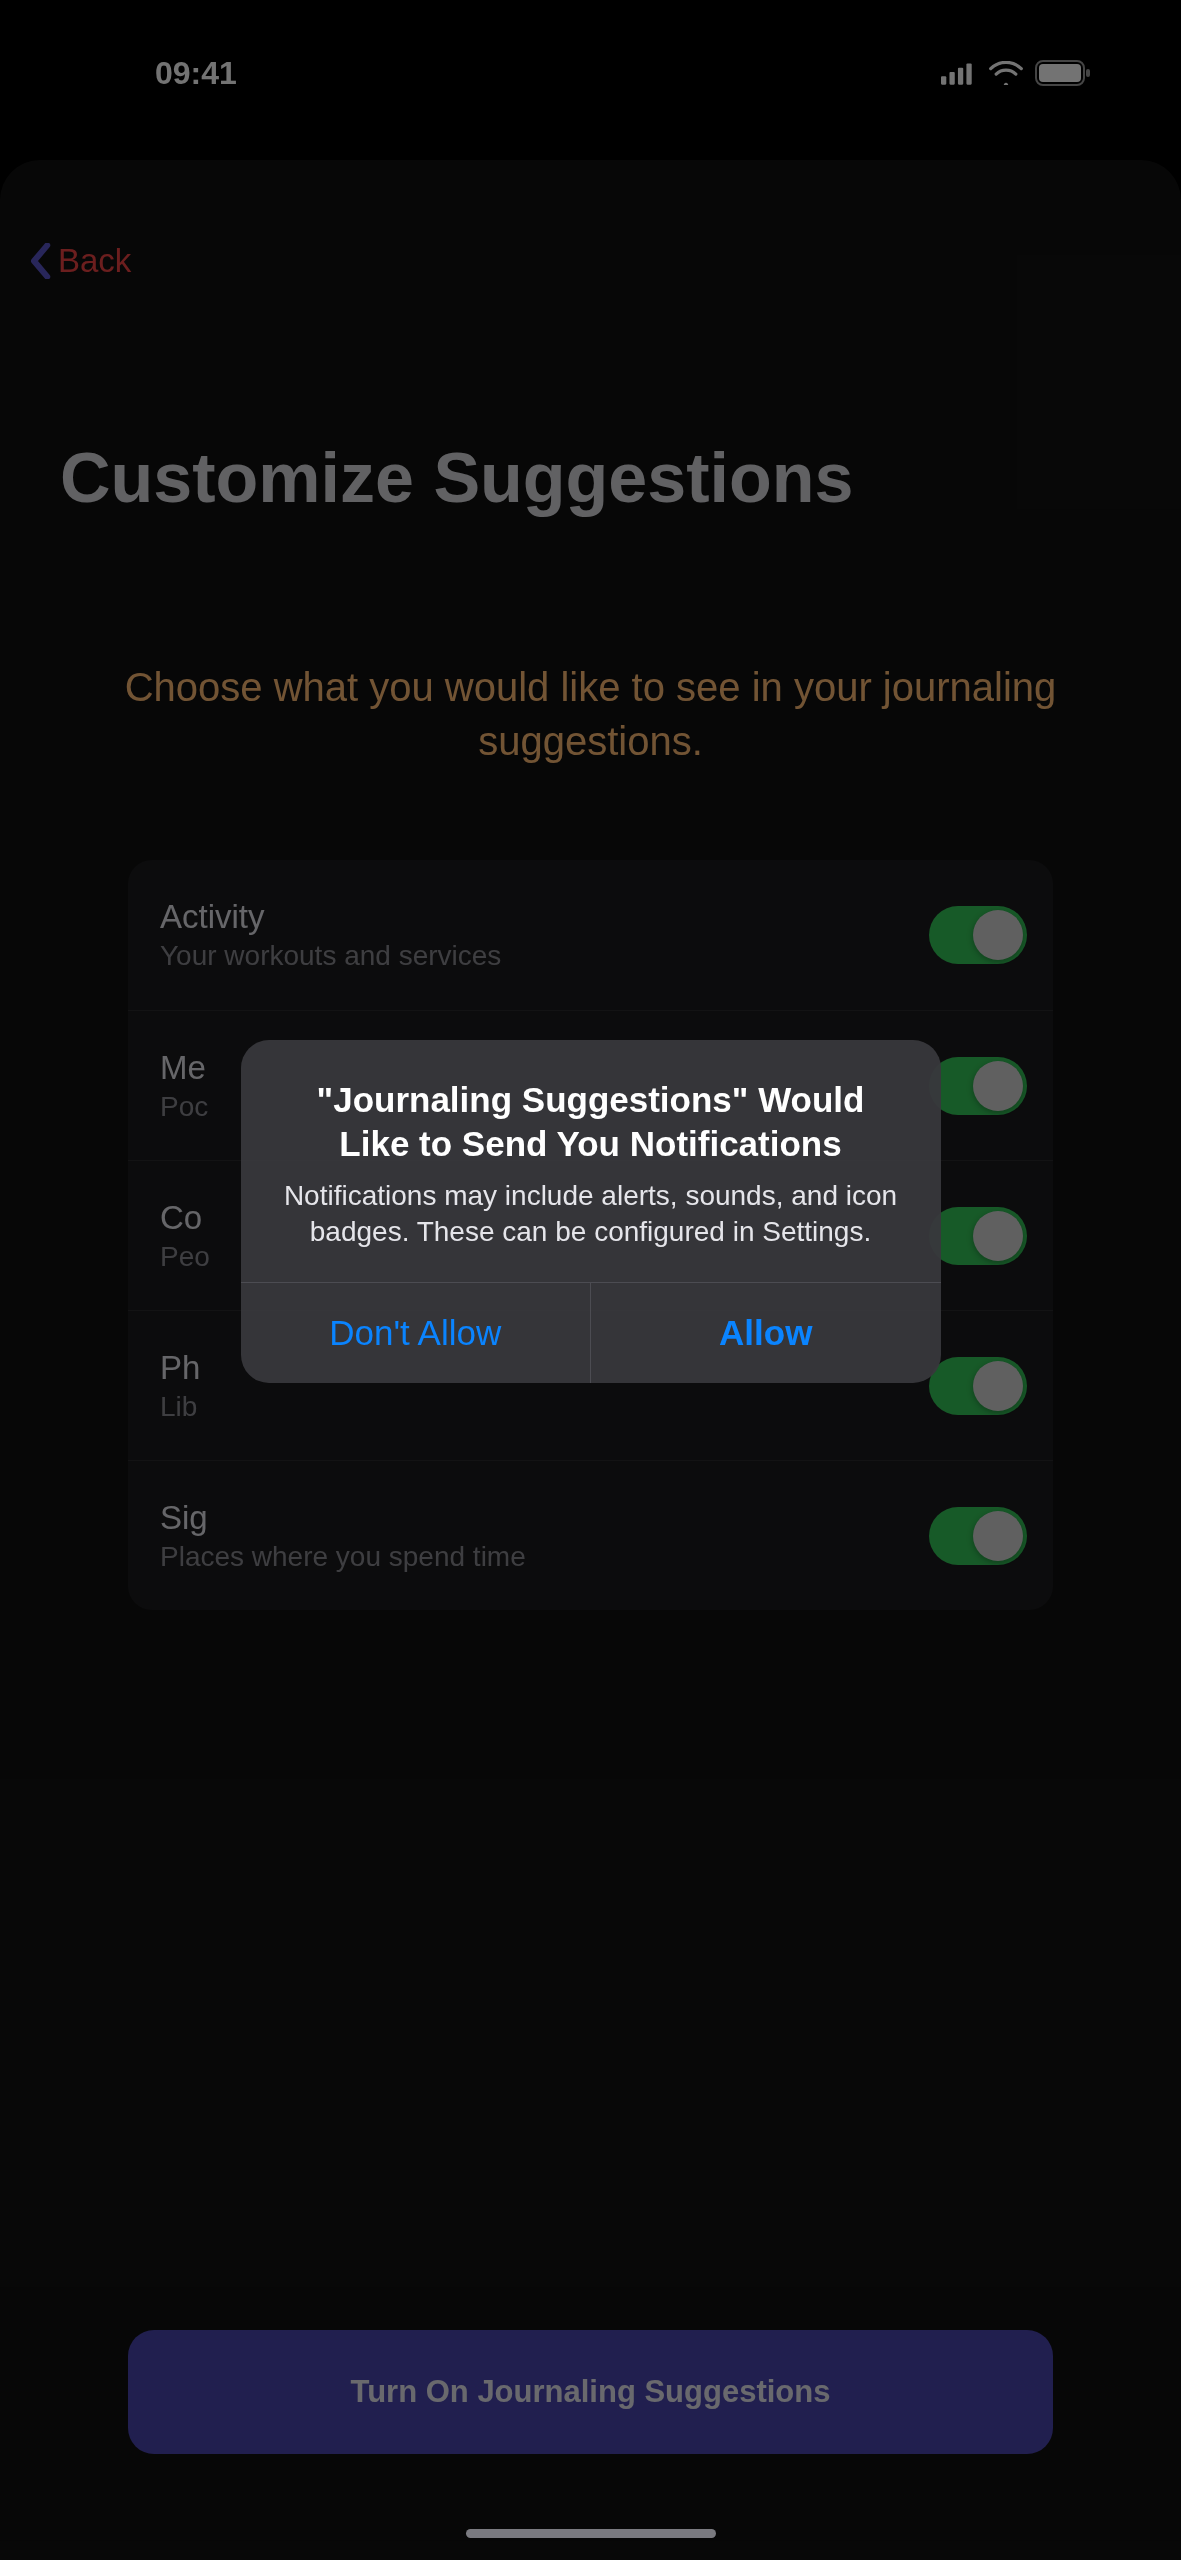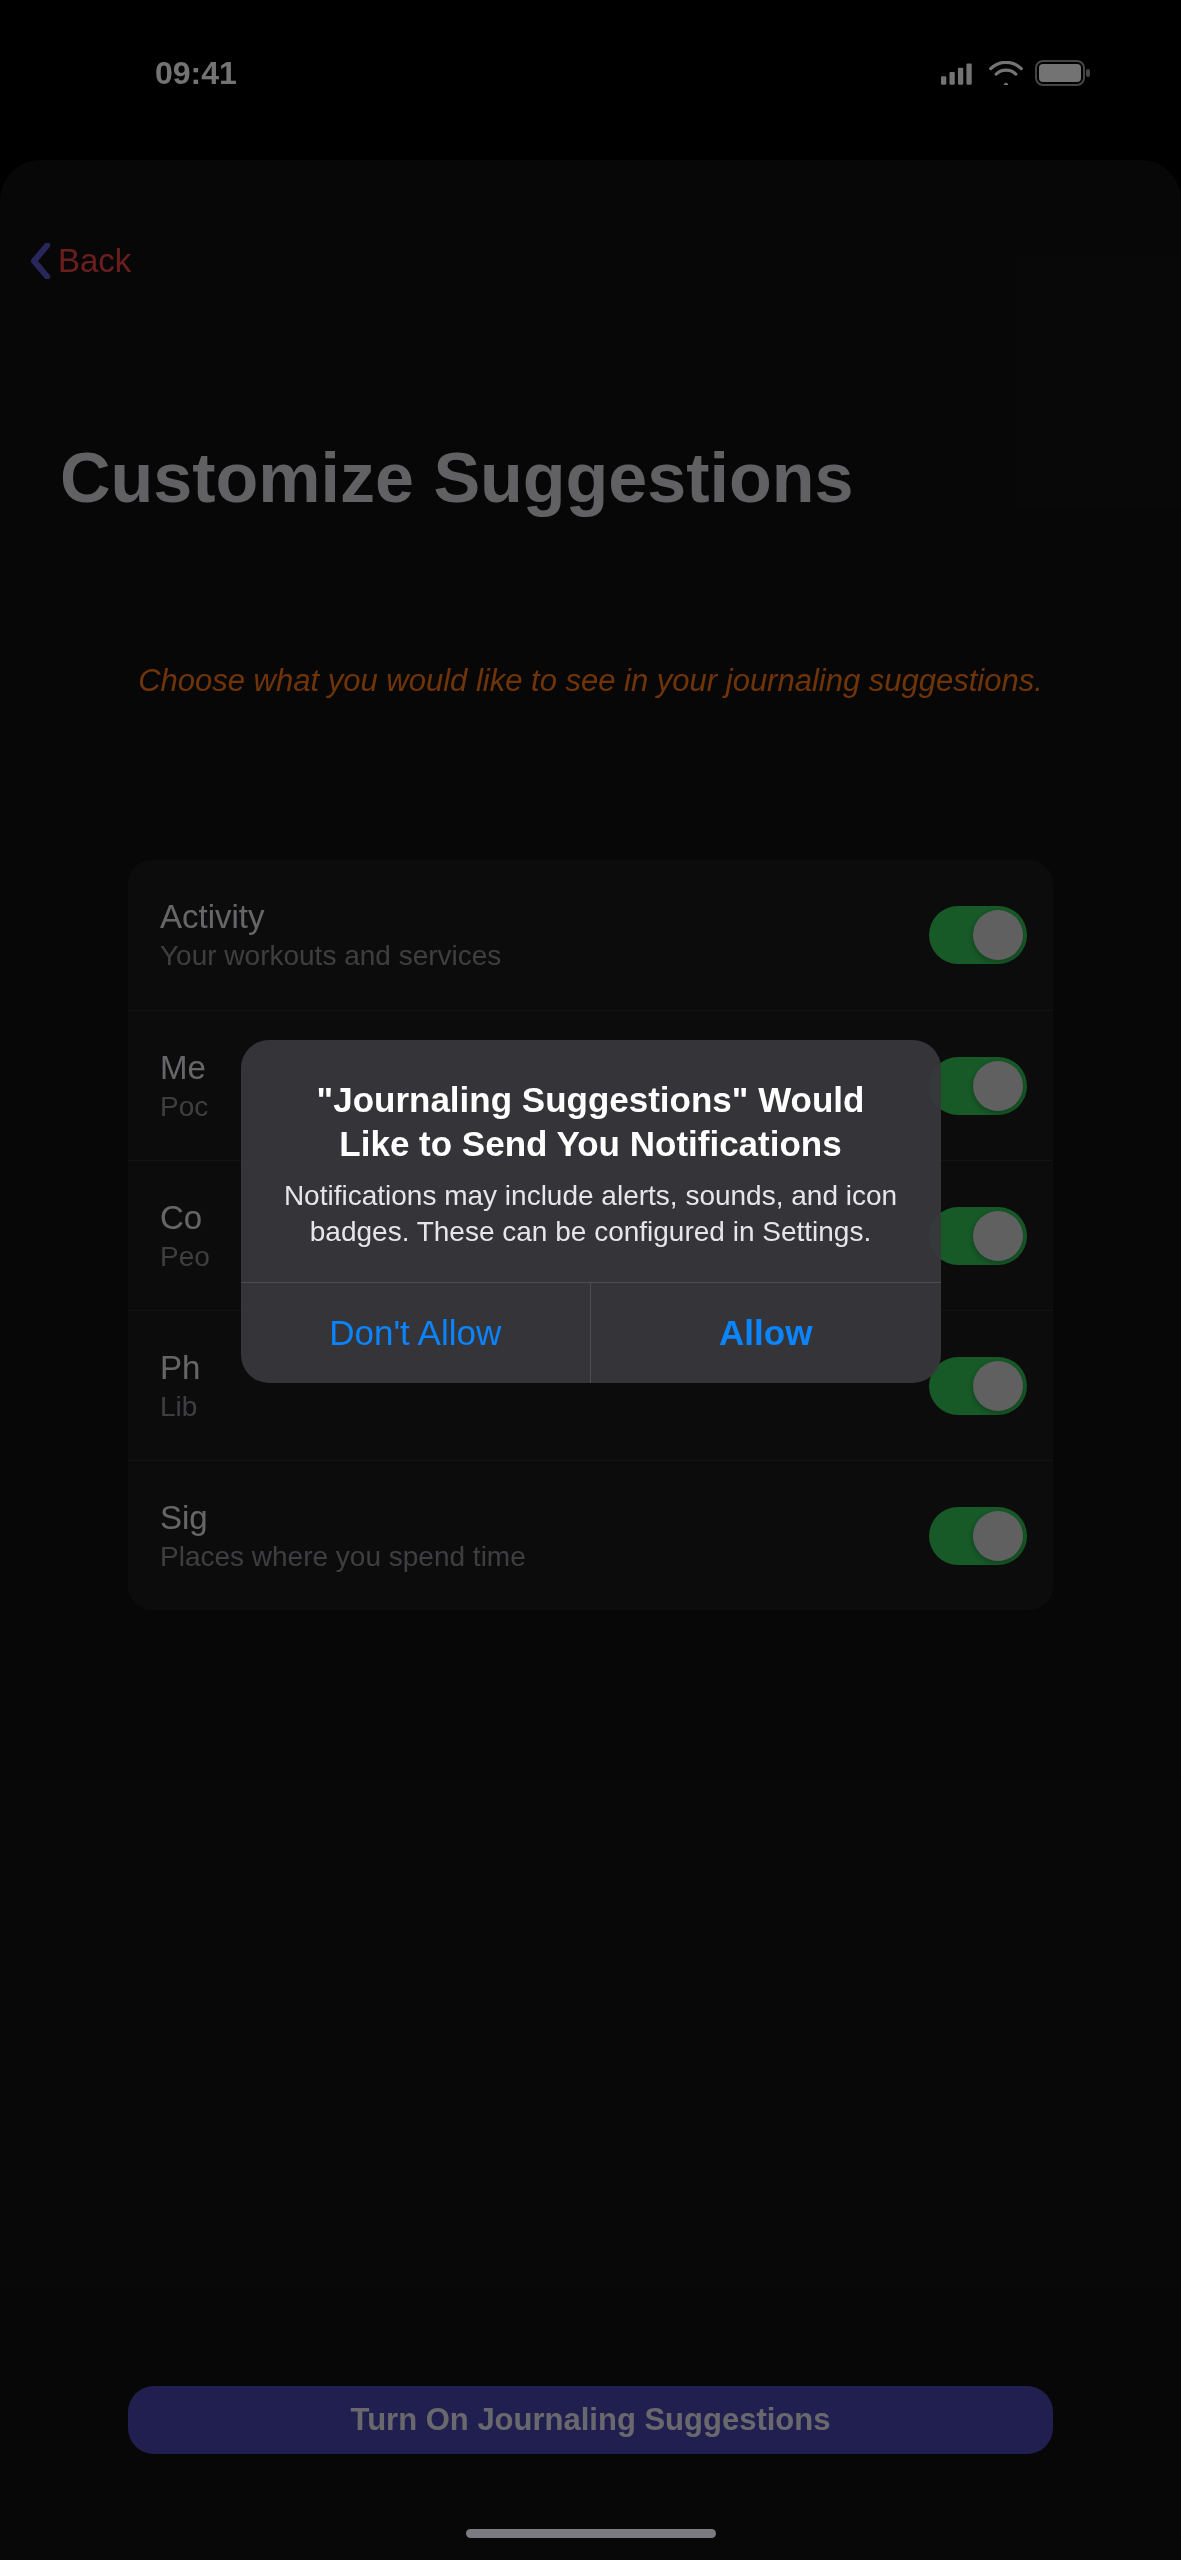--- a/index.html
+++ b/index.html
@@ -96,25 +96,24 @@
     font-weight: 700;
     line-height: 1.1;
     color: #d7d7dc;
     padding: 0 60px;
   }
   .page-subtitle {
     position: absolute;
     top: 500px;
     left: 0; right: 0;
     text-align: center;
-    font-size: 31px;
+    font-size: 40px;
     line-height: 1.35;
-    color: #f97316;
+    color: #fdba74;
     padding: 0 120px;
-    font-style: italic;
   }
 
   .settings-card {
     position: absolute;
     top: 700px;
     left: 128px;
     right: 128px;
     background: #1c1c1e;
     border-radius: 24px;
     overflow: hidden;
@@ -176,21 +175,21 @@
   }
   .footer-note .link {
     color: #6a62cf;
   }
 
   .cta {
     position: absolute;
     bottom: 106px;
     left: 128px;
     right: 128px;
-    height: 68px;
+    height: 124px;
     background: #4a45b0;
     border-radius: 26px;
     display: flex;
     align-items: center;
     justify-content: center;
     color: #e8e8f2;
     font-size: 31px;
     font-weight: 600;
     cursor: pointer;
   }

